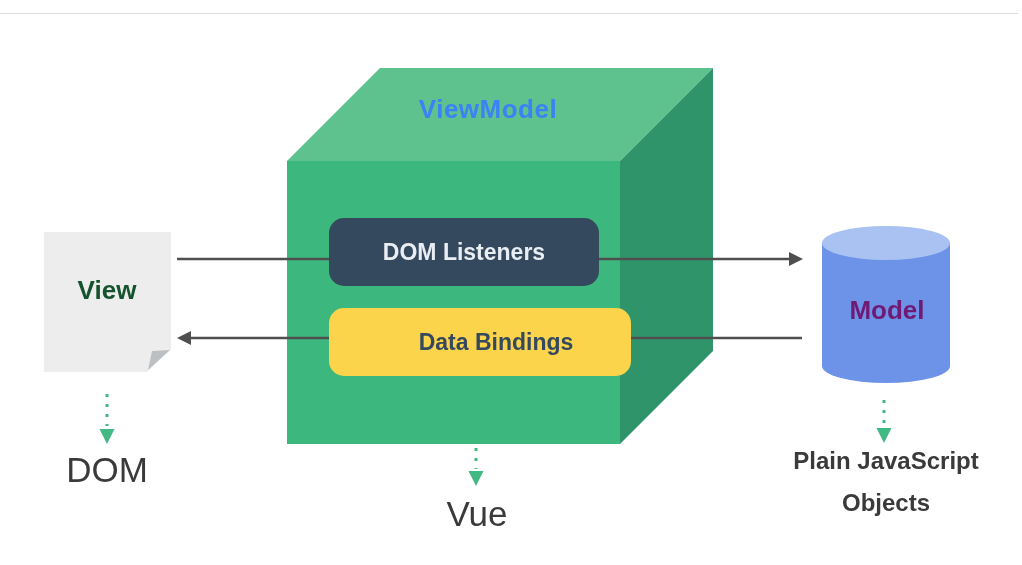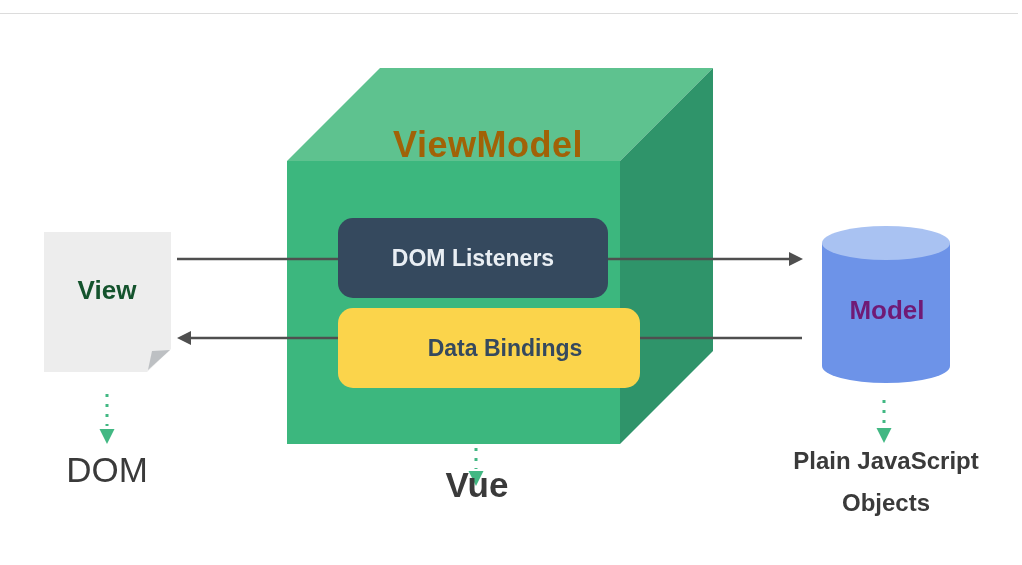--- a/index.html
+++ b/index.html
@@ -4,32 +4,32 @@
 <style>
   html,body{margin:0;padding:0;background:#ffffff;}
   #canvas{
     position:relative;width:1022px;height:565px;background:#ffffff;overflow:hidden;
     font-family:"Liberation Sans","DejaVu Sans",sans-serif;
   }
   #shapes{position:absolute;left:0;top:0;z-index:1;}
   .hairline{position:absolute;left:0;top:13px;width:1018px;height:1px;background:#dcdcdc;z-index:0;}
 
   .lbl{position:absolute;z-index:3;white-space:nowrap;transform:translate(-50%,-50%);}
-  .lbl-viewmodel{color:#a16207;font-weight:bold;font-size:36px;letter-spacing:0.5px;margin-top:36px;}
+  .lbl-viewmodel{color:#3b82f6;font-weight:bold;font-size:26px;letter-spacing:0.5px;}
   .lbl-view{color:#14532d;font-weight:bold;font-size:26px;}
   .lbl-model{color:#701a75;font-weight:bold;font-size:26px;}
   .lbl-caption{color:#3a3a3a;font-size:35px;font-weight:normal;}
   .lbl-plainjs{
     position:absolute;z-index:3;left:786px;top:440px;width:200px;
     text-align:center;color:#3a3a3a;font-size:24px;line-height:42px;font-weight:bold;
     transform:none;white-space:normal;
   }
 
   .inner-box{
-    position:absolute;z-index:2;left:338px;width:270px;height:80px;
+    position:absolute;z-index:2;left:329px;width:270px;height:68px;
     border-radius:15px;display:flex;align-items:center;justify-content:center;
     font-weight:bold;font-size:23px;
   }
   .box-dom-listeners{top:218px;background:#35495e;color:#e9eef3;}
   .box-data-bindings{top:308px;background:#fbd44b;color:#35495e;padding-left:32px;}
 </style>
 </head>
 <body>
 
 <div id="canvas">
@@ -88,17 +88,17 @@
   </div>
 
   <div class="lbl lbl-viewmodel" style="left:488px;top:109px;" data-bind="diagram.labels.viewmodel">ViewModel</div>
 
   <div class="lbl lbl-view" style="left:107px;top:290px;" data-bind="diagram.labels.view">View</div>
 
   <div class="lbl lbl-model" style="left:887px;top:310px;" data-bind="diagram.labels.model">Model</div>
 
   <div class="lbl lbl-caption" style="left:107px;top:470px;" data-bind="diagram.labels.dom_caption">DOM</div>
 
-  <div class="lbl lbl-caption" style="left:477px;top:485px;font-weight:bold;" data-bind="diagram.labels.vue_caption">Vue</div>
+  <div class="lbl lbl-caption" style="left:477px;top:514px;" data-bind="diagram.labels.vue_caption">Vue</div>
 
   <div class="lbl-plainjs" data-bind="diagram.labels.plain_js_caption">Plain JavaScript Objects</div>
 
 </div>
 
 </body></html>

